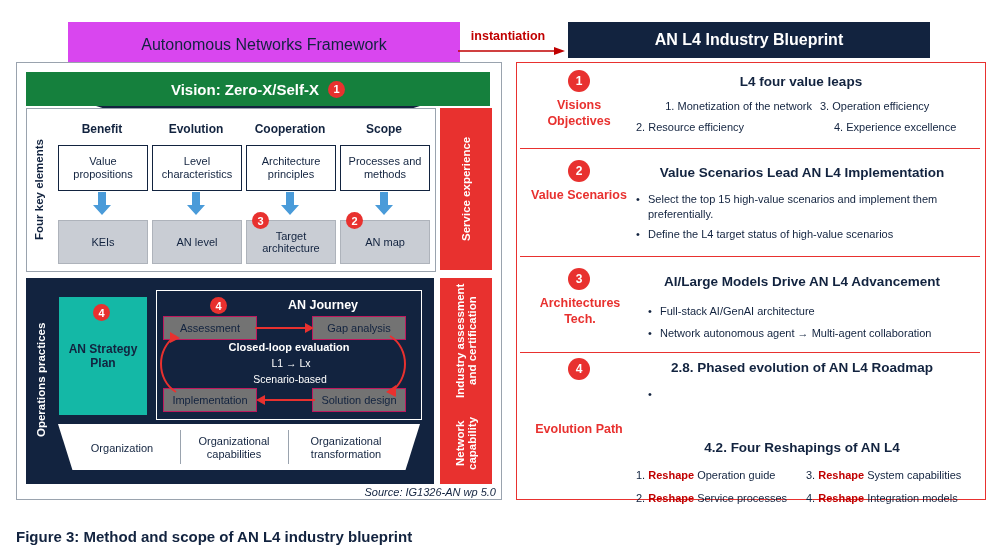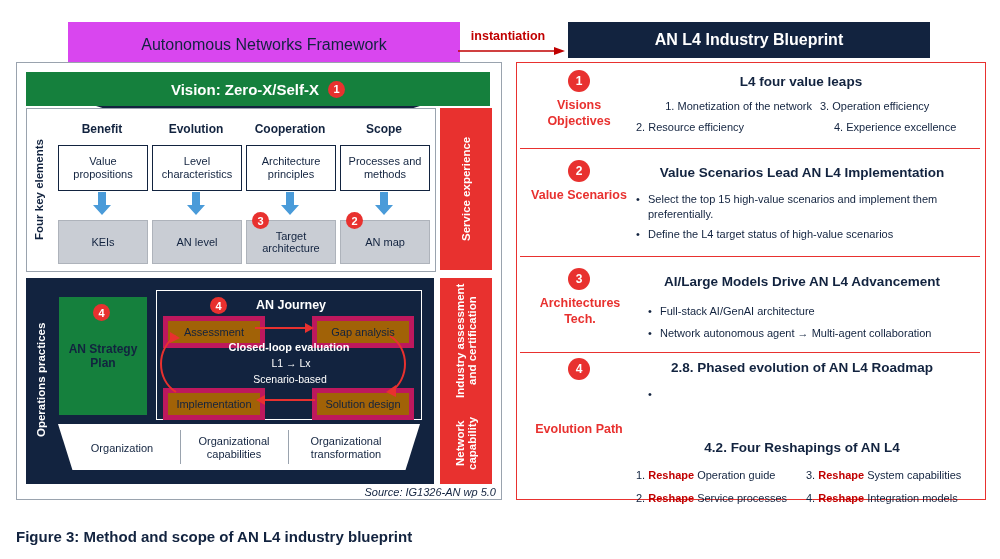--- a/index.html
+++ b/index.html
@@ -33,25 +33,25 @@
 
   .col-head{font-size:12px;font-weight:bold;color:#12233f;}
   .white-card{background:#fff;border:1px solid #12233f;font-size:11px;color:#12233f;line-height:1.15;}
   .grey-card{background:#c9cdd4;border:1px solid #aeb3bb;font-size:11px;color:#12233f;}
   .arrow-down{width:20px;height:24px;}
 
   
   #ops-box{left:26px;top:278px;width:408px;height:206px;background:#12233f;}
   #ops-side{left:30px;top:300px;width:22px;height:160px;color:#ffffff;}
 
-  #strategy-card{left:58px;top:296px;width:88px;height:118px;background:#15803d;border:1px solid #12233f;
+  #strategy-card{left:58px;top:296px;width:88px;height:118px;background:#14b8a6;border:1px solid #12233f;
       font-size:12px;font-weight:bold;color:#12233f;}
   #journey-box{left:156px;top:290px;width:264px;height:128px;border:1px solid #ffffff;}
-  #journey-title{left:226px;top:296px;width:130px;height:18px;color:#ffffff;font-size:12.5px;font-weight:bold;}
-  .j-card{background:#a16207;border:5px solid #be185d;font-size:11px;color:#12233f;}
+  #journey-title{left:226px;top:296px;width:130px;height:18px;color:#ffffff;font-size:12.5px;font-weight:bold;padding-left:32px;}
+  .j-card{background:#737373;border:1px solid #be185d;font-size:11px;color:#12233f;}
   #closed-loop{left:214px;top:340px;width:150px;height:14px;color:#fff;font-size:11px;font-weight:bold;}
   #l1lx{left:246px;top:356px;width:90px;height:13px;color:#fff;font-size:10.5px;}
   #scenario-based{left:228px;top:372px;width:124px;height:13px;color:#fff;font-size:10.5px;}
 
   #org-band{left:58px;top:424px;width:362px;height:46px;background:#ffffff;
       clip-path:polygon(0 0,100% 0,96% 100%,4% 100%);}
   .org-cell{font-size:11px;color:#12233f;line-height:1.15;}
   .org-div{position:absolute;top:6px;width:1px;height:34px;background:#9aa3ae;}
 
   

